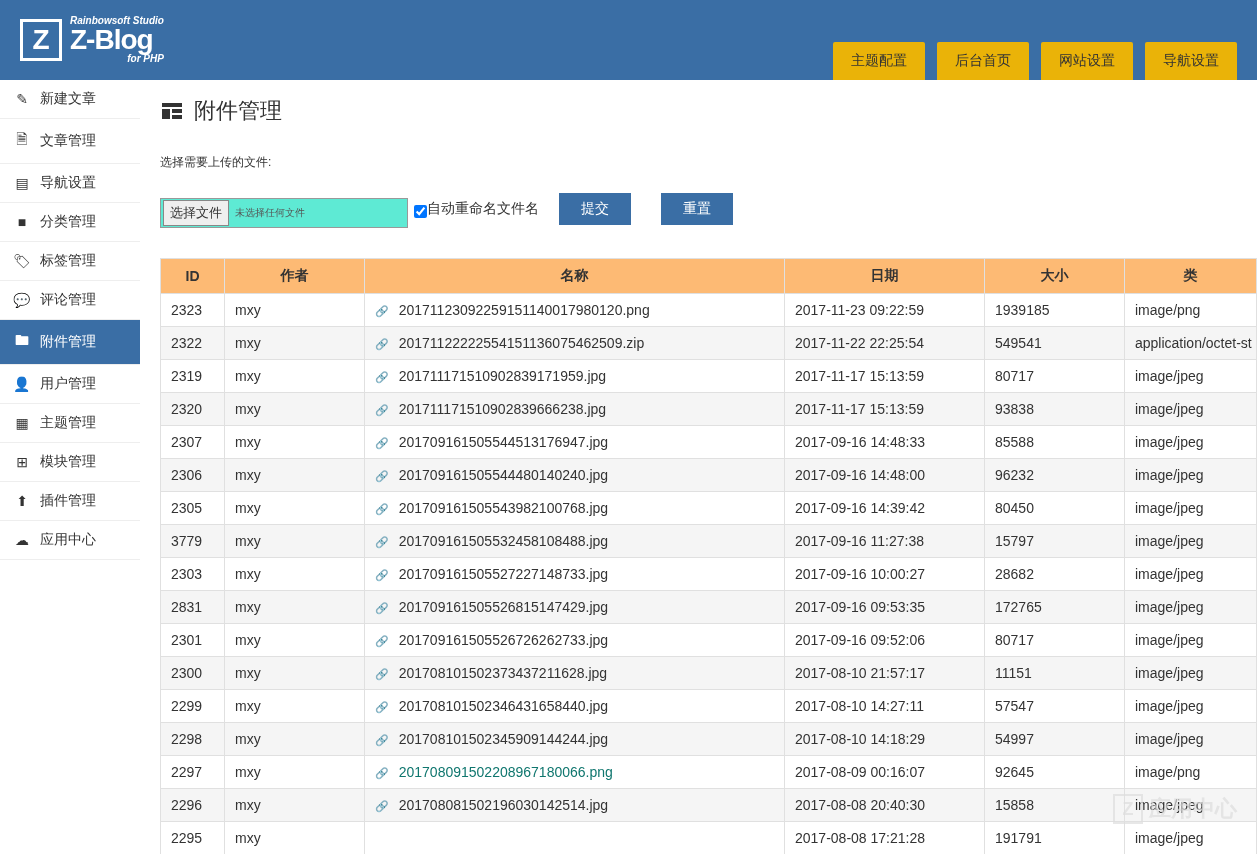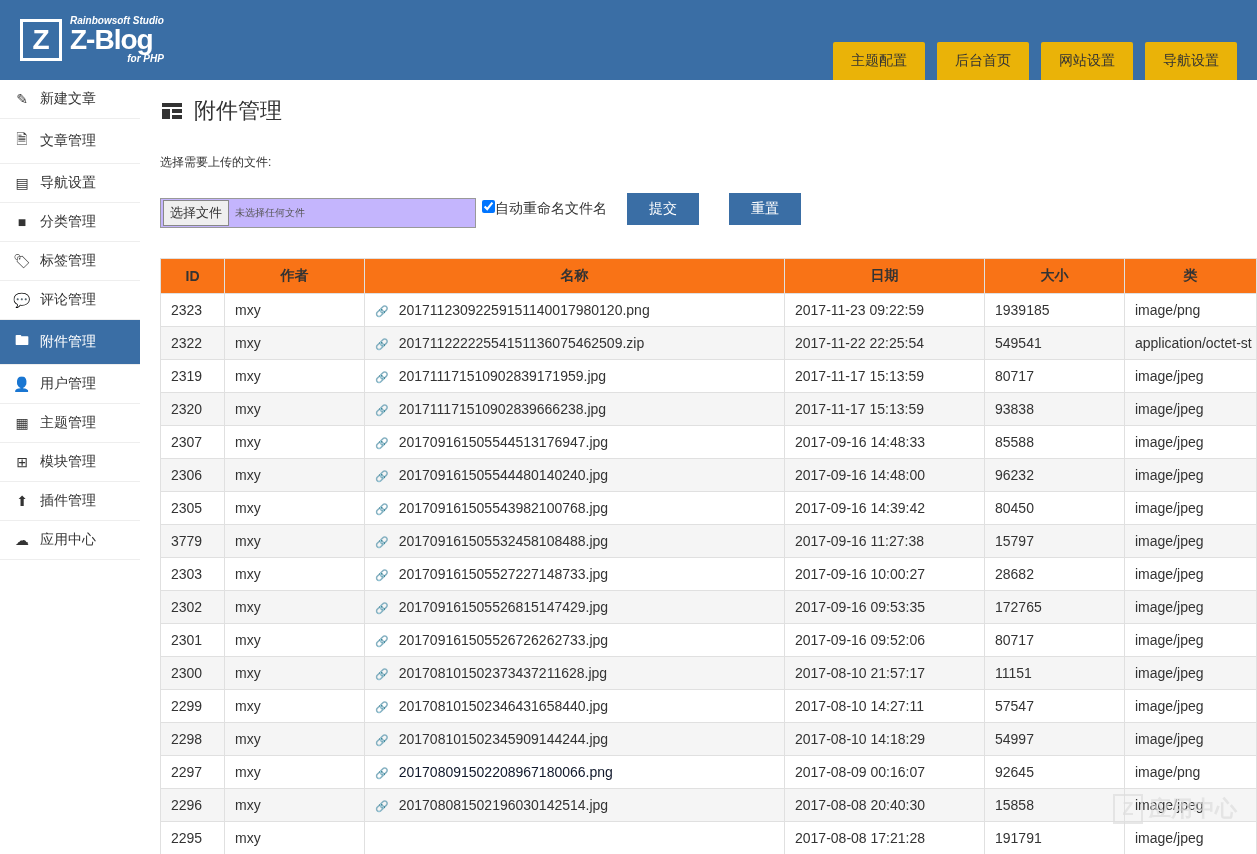--- a/index.html
+++ b/index.html
@@ -16,28 +16,28 @@
 .layout { display: flex; }
 .sidebar { width: 140px; flex-shrink: 0; }
 .side-item { display: flex; align-items: center; padding: 10px 12px; border-bottom: 1px solid #eee; cursor: pointer; font-size: 14px; color: #333; }
 .side-item.active { background: #3a6ea5; color: #fff; }
 .side-icon { width: 20px; display: inline-flex; justify-content: center; margin-right: 8px; font-size: 14px; }
 .main { flex: 1; padding: 16px 0 0 20px; min-width: 0; }
 .page-title { font-size: 22px; font-weight: normal; display: flex; align-items: center; margin-bottom: 28px; }
 .page-title-icon { margin-right: 10px; display: inline-flex; }
 .upload-label { font-size: 12px; margin-bottom: 18px; }
 .upload-row { display: flex; align-items: center; margin-bottom: 30px; }
-.file-box { border: 1px solid #999; display: flex; align-items: center; height: 30px; width: 316px; background: #c4b5fd; margin-top: 9px; }
+.file-box { border: 1px solid #999; display: flex; align-items: center; height: 30px; width: 248px; background: #5eead4; margin-top: 9px; }
 .file-btn { border: 1px solid #888; background: #efefef; padding: 3px 6px; margin: 2px; font-size: 13px; cursor: pointer; }
 .file-txt { font-size: 10px; margin-left: 4px; color: #555; }
-.chk-wrap { display: flex; align-items: flex-start; margin-left: 6px; margin-right: 20px; }
+.chk-wrap { display: flex; align-items: flex-end; margin-left: 6px; margin-right: 20px; }
 .btn { background: #3a6ea5; color: #fff; border: none; padding: 7px 22px; font-size: 14px; cursor: pointer; margin-right: 30px; }
 table { border-collapse: collapse; width: 100%; table-layout: fixed; }
 th, td { border: 1px solid #e0e0e0; padding: 8px 10px; text-align: left; font-size: 14px; white-space: nowrap; overflow: hidden; }
-th { background: #f97316; font-weight: bold; text-align: center; }
+th { background: #fdba74; font-weight: bold; text-align: center; }
 tbody tr:nth-child(even) td { background: #f5f5f5; }
 .col-id { width: 64px; }
 .col-author { width: 140px; }
 .col-name { width: 420px; }
 .col-date { width: 200px; }
 .col-size { width: 140px; }
 .link-icon { color: #888; margin-right: 10px; font-size: 11px; }
 .watermark { position: fixed; right: 20px; bottom: 30px; color: #ddd; font-size: 22px; font-weight: bold; pointer-events: none; display: flex; align-items: center; opacity: 0.7; }
 .watermark-z { border: 2px solid #ddd; width: 30px; height: 30px; display: inline-flex; align-items: center; justify-content: center; margin-right: 6px; font-size: 18px; }
 </style>
@@ -219,21 +219,21 @@
           </tr>
           <tr>
             <td>2303</td>
             <td>mxy</td>
             <td><span class="link-icon">🔗</span><a style="color:#333;text-decoration:none">201709161505527227148733.jpg</a></td>
             <td>2017-09-16 10:00:27</td>
             <td>28682</td>
             <td>image/jpeg</td>
           </tr>
           <tr>
-            <td>2302</td>
+            <td>2831</td>
             <td>mxy</td>
             <td><span class="link-icon">🔗</span><a style="color:#333;text-decoration:none">201709161505526815147429.jpg</a></td>
             <td>2017-09-16 09:53:35</td>
             <td>172765</td>
             <td>image/jpeg</td>
           </tr>
           <tr>
             <td>2301</td>
             <td>mxy</td>
             <td><span class="link-icon">🔗</span><a style="color:#333;text-decoration:none">201709161505526726262733.jpg</a></td>
@@ -261,21 +261,21 @@
             <td>2298</td>
             <td>mxy</td>
             <td><span class="link-icon">🔗</span><a style="color:#333;text-decoration:none">201708101502345909144244.jpg</a></td>
             <td>2017-08-10 14:18:29</td>
             <td>54997</td>
             <td>image/jpeg</td>
           </tr>
           <tr>
             <td>2297</td>
             <td>mxy</td>
-            <td><span class="link-icon">🔗</span><a style="color:#0f172a;text-decoration:none">201708091502208967180066.png</a></td>
+            <td><span class="link-icon">🔗</span><a style="color:#0f766e;text-decoration:none">201708091502208967180066.png</a></td>
             <td>2017-08-09 00:16:07</td>
             <td>92645</td>
             <td>image/png</td>
           </tr>
           <tr>
             <td>2296</td>
             <td>mxy</td>
             <td><span class="link-icon">🔗</span><a style="color:#333;text-decoration:none">201708081502196030142514.jpg</a></td>
             <td>2017-08-08 20:40:30</td>
             <td>15858</td>

